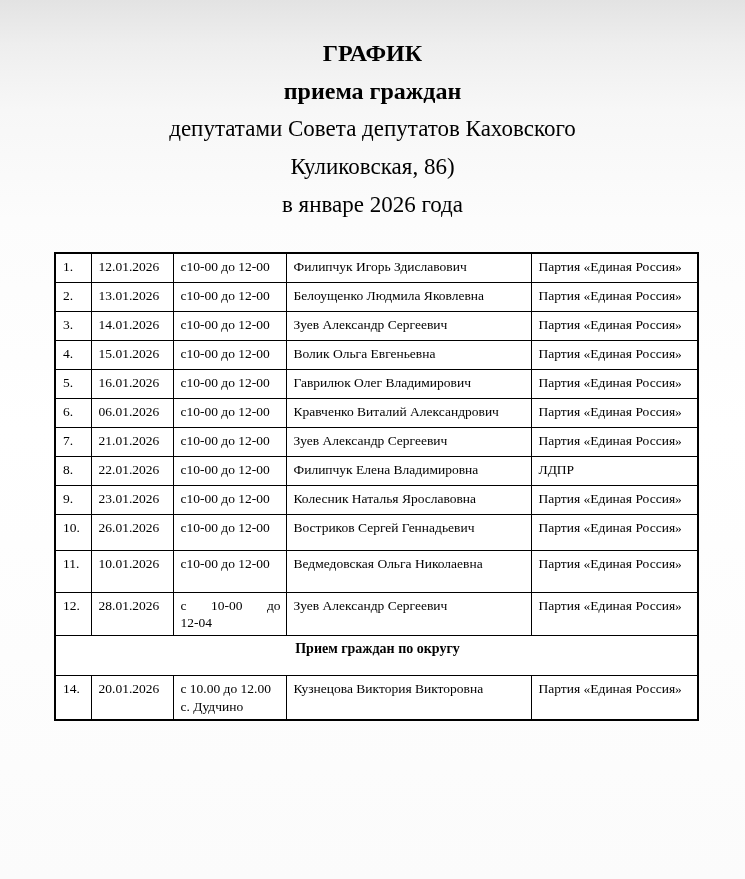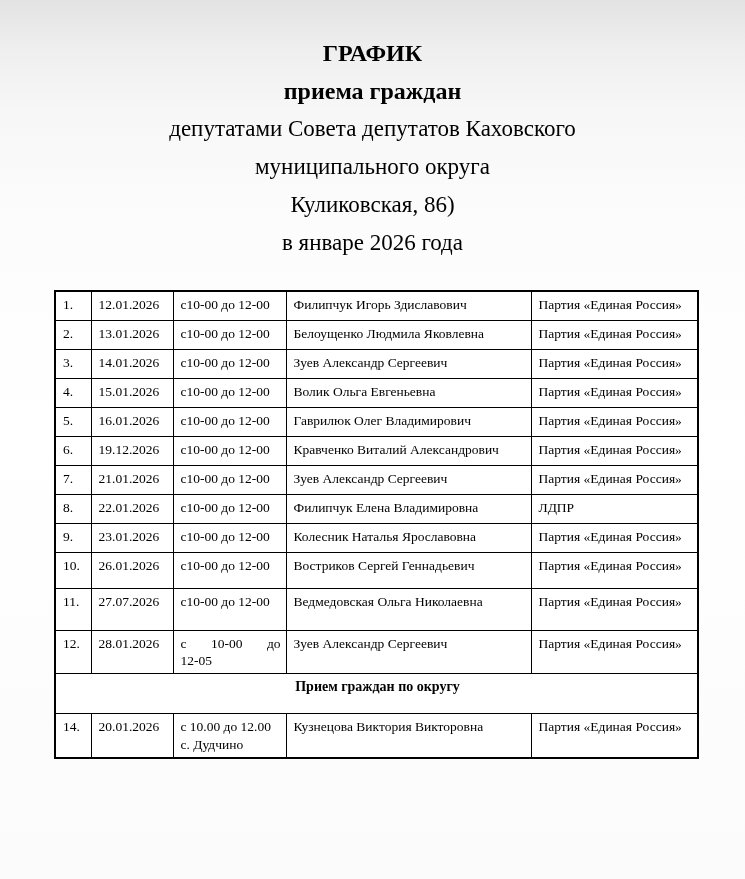--- a/index.html
+++ b/index.html
@@ -61,21 +61,20 @@
 </style>
 </head>
 <body>
 
 <div class="page">
 
   <div class="title-block">
     <div class="title-line bold">ГРАФИК</div>
     <div class="title-line bold">приема граждан</div>
     <div class="title-line">депутатами Совета депутатов Каховского</div>
-    <div class="title-line">муниципального округа</div>
     <div class="title-line">Куликовская, 86)</div>
     <div class="title-line">в январе 2026 года</div>
   </div>
 
   <table class="sched">
     <colgroup>
       <col style="width:36px">
         <col style="width:82px">
         <col style="width:113px">
         <col style="width:245px">
@@ -112,21 +111,21 @@
       </tr>
       <tr class="h29">
         <td class="c-num">5.</td>
         <td class="c-date">16.01.2026</td>
         <td class="c-time">с10-00 до 12-00</td>
         <td class="c-name">Гаврилюк Олег Владимирович</td>
         <td class="c-party">Партия «Единая Россия»</td>
       </tr>
       <tr class="h29">
         <td class="c-num">6.</td>
-        <td class="c-date">19.12.2026</td>
+        <td class="c-date">06.01.2026</td>
         <td class="c-time">с10-00 до 12-00</td>
         <td class="c-name">Кравченко Виталий Александрович</td>
         <td class="c-party">Партия «Единая Россия»</td>
       </tr>
       <tr class="h29">
         <td class="c-num">7.</td>
         <td class="c-date">21.01.2026</td>
         <td class="c-time">с10-00 до 12-00</td>
         <td class="c-name">Зуев Александр Сергеевич</td>
         <td class="c-party">Партия «Единая Россия»</td>
@@ -147,31 +146,31 @@
       </tr>
       <tr class="h36">
         <td class="c-num">10.</td>
         <td class="c-date">26.01.2026</td>
         <td class="c-time">с10-00 до 12-00</td>
         <td class="c-name">Востриков Сергей Геннадьевич</td>
         <td class="c-party">Партия «Единая Россия»</td>
       </tr>
       <tr class="h42">
         <td class="c-num">11.</td>
-        <td class="c-date">27.07.2026</td>
+        <td class="c-date">10.01.2026</td>
         <td class="c-time">с10-00 до 12-00</td>
         <td class="c-name">Ведмедовская Ольга Николаевна</td>
         <td class="c-party">Партия «Единая Россия»</td>
       </tr>
       <tr class="h42">
         <td class="c-num">12.</td>
         <td class="c-date">28.01.2026</td>
         <td class="c-time">
           <span class="jline">с 10-00 до</span>
-          <span class="tline2">12-05</span>
+          <span class="tline2">12-04</span>
         </td>
         <td class="c-name">Зуев Александр Сергеевич</td>
         <td class="c-party">Партия «Единая Россия»</td>
       </tr>
       <tr class="h40">
         <td class="section-cell" colspan="5">Прием граждан по округу</td>
       </tr>
       <tr class="h44">
         <td class="c-num">14.</td>
         <td class="c-date">20.01.2026</td>

